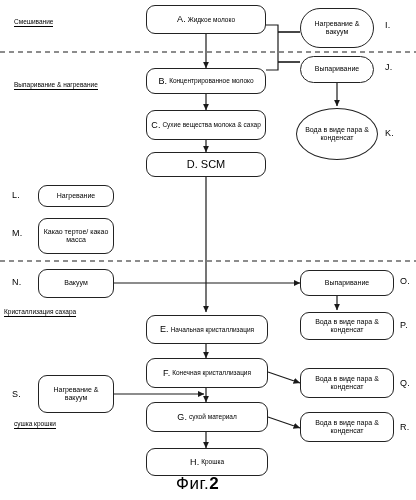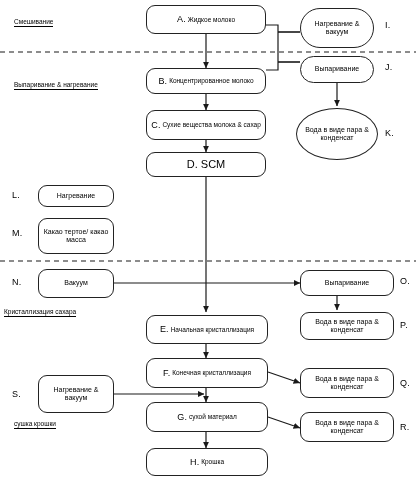--- a/index.html
+++ b/index.html
@@ -209,14 +209,17 @@
   <div class="ref" style="left:12px; top:277px;">N.</div>
   <div class="node rbox n-mid" style="left:38px; top:269px; width:76px; height:29px;">
     <span>Вакуум</span>
   </div>
 
   <div class="ref" style="left:12px; top:389px;">S.</div>
   <div class="node rbox n-mid" style="left:38px; top:375px; width:76px; height:38px;">
     <span>Нагревание &amp; вакуум</span>
   </div>
 
+  <div class="caption" style="left:176px; top:474px;">
+    <span>Фиг.</span><b>2</b>
+  </div>
 
 </div>
 
 </body></html>

